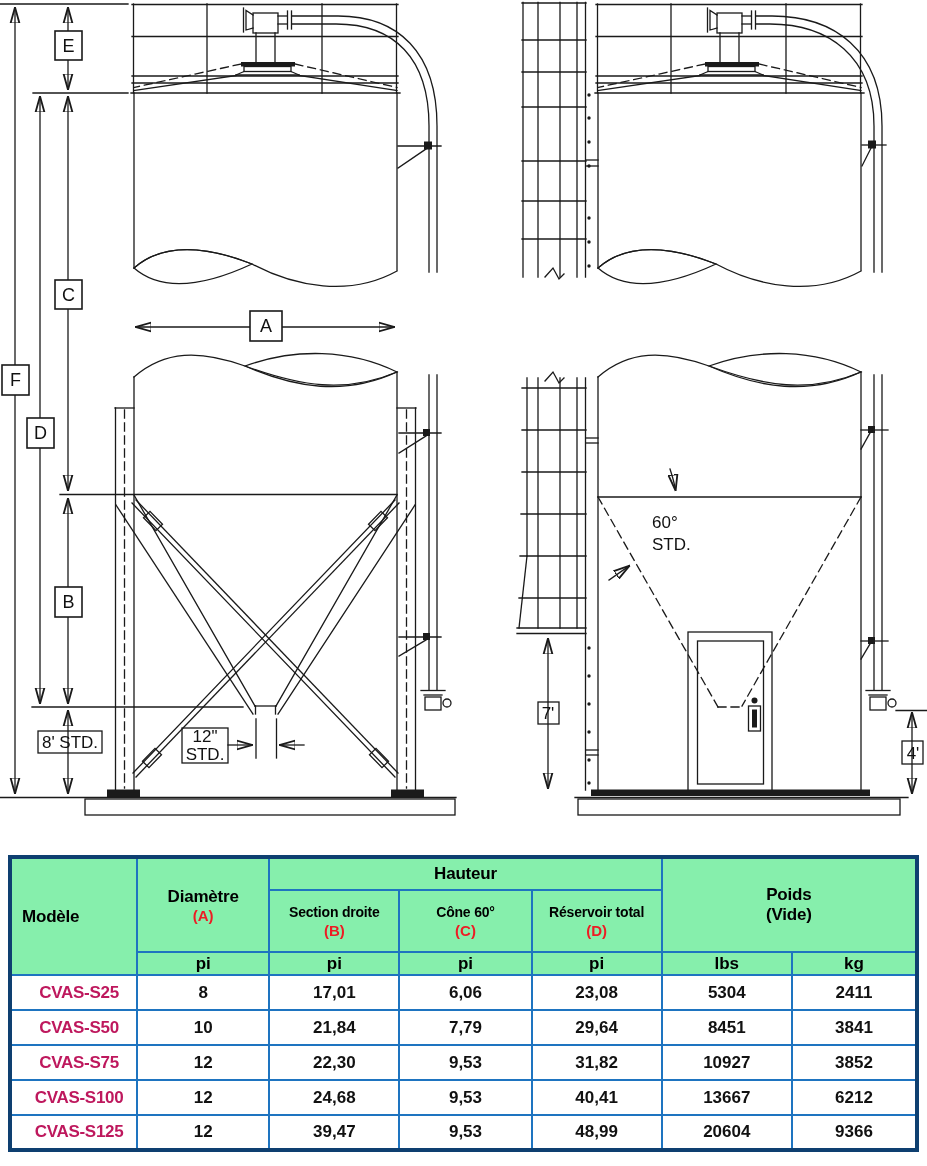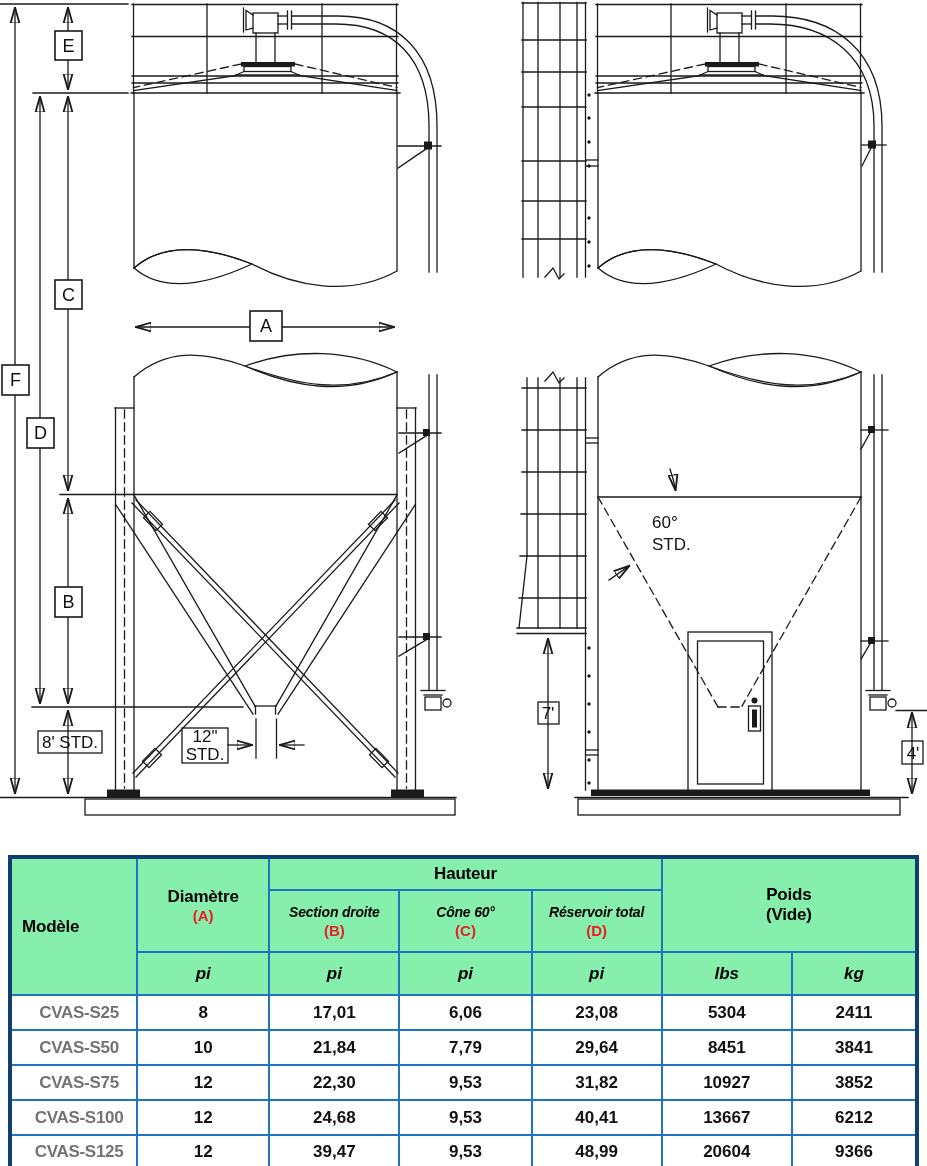--- a/index.html
+++ b/index.html
@@ -15,26 +15,26 @@
   svg .dimtxt{font-size:18px;text-anchor:middle;}
   svg .ann{font-size:17px;text-anchor:middle;}
   svg .annl{font-size:17px;text-anchor:start;}
   
   .tablewrap{position:absolute;top:855px;left:8px;}
   table.spec{border-collapse:collapse;table-layout:fixed;width:911px;background:#fff;
     border:4px solid #0e3f70;font-weight:700;}
   table.spec th,table.spec td{border:2px solid #1e74c0;text-align:center;padding:0;
     overflow:hidden;white-space:nowrap;}
   table.spec .hdr{background:#86efac;}
-  tr.r1{height:33px;} tr.r2{height:62px;} tr.r3{height:43px;font-style:italic;} tr.data{height:35px;}
+  tr.r1{height:33px;} tr.r2{height:62px;} tr.r3{height:23px;} tr.data{height:35px;}
   .h1{font-size:17px;letter-spacing:-0.2px;}
-  .sub{font-size:14px;line-height:1.3;letter-spacing:-0.2px;font-style:italic;}
+  .sub{font-size:14px;line-height:1.3;letter-spacing:-0.2px;}
   .ref{color:#ed1c24;font-size:15px;}
   .unit{font-size:17px;}
-  .model-cell{color:#737373;text-align:center;padding-left:10px !important;
+  .model-cell{color:#be185d;text-align:center;padding-left:10px !important;
     font-size:17px;letter-spacing:-0.3px;}
   .val{font-size:17px;color:#111;}
   .lt{border-left:2px solid #8fc3e8 !important;}
 </style>
 </head>
 <body>
 
 <div class="page">
 
 <svg width="927" height="840" viewBox="0 0 927 840">

